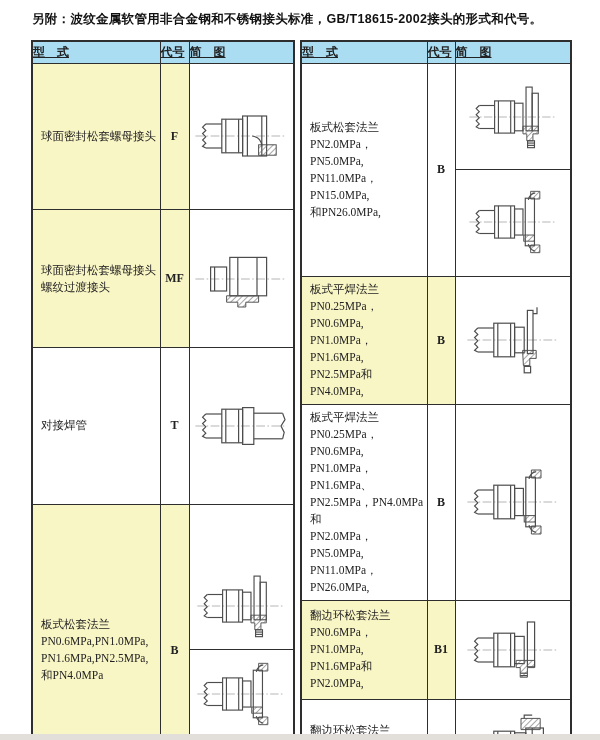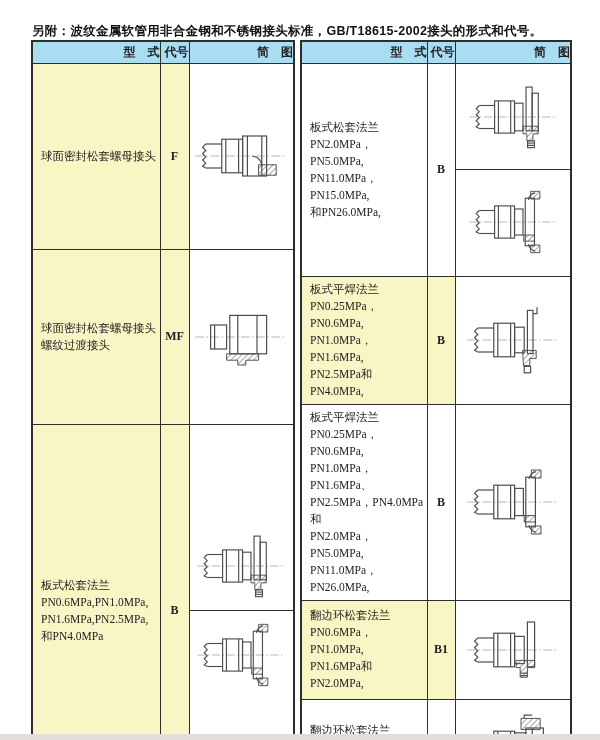--- a/index.html
+++ b/index.html
@@ -11,41 +11,41 @@
   *{margin:0;padding:0;box-sizing:border-box;}
   html,body{width:600px;height:740px;overflow:hidden;}
   body{
     background:var(--page-bg);
     font-family:"Liberation Serif","DejaVu Serif",serif;
     position:relative;
   }
   .title{
     position:absolute;left:32px;top:11px;width:560px;
     font-family:"Liberation Sans","DejaVu Sans",sans-serif;
-    font-weight:bold;font-size:12.5px;color:#111;letter-spacing:0.3px;margin-top:12px;
+    font-weight:bold;font-size:12.5px;color:#111;letter-spacing:0.3px;
   }
   .tables{
     position:absolute;left:31px;top:40px;
     display:flex;gap:5px;
   }
   table.ftable{
     border-collapse:collapse;table-layout:fixed;
     border:2px solid var(--border);
     background:#fff;
   }
   table.ftable th,table.ftable td{
     border:1.4px solid var(--border);
     overflow:hidden;
   }
   tr.head{height:22px;}
   th.hcell{
     background:var(--header-bg);
     font-family:"Liberation Sans","DejaVu Sans",sans-serif;
     font-weight:bold;font-size:12px;color:#222;
-    text-align:right;vertical-align:middle;
+    text-align:left;vertical-align:middle;text-decoration:underline;
   }
   td.type{
     font-size:11.5px;line-height:17px;color:#222;
     padding:4px 3px 4px 8px;
     vertical-align:middle;text-align:left;
     white-space:pre-line;
   }
   td.code{
     font-size:12px;color:#222;font-weight:bold;
     text-align:center;vertical-align:middle;
@@ -133,20 +133,41 @@
                 <rect class="ln" x="22" y="30" width="20" height="30"></rect>
                 <line class="ln" x1="27" y1="30" x2="27" y2="60"></line>
                 <rect class="ln" x="46" y="18" width="46" height="48"></rect>
                 <line class="ln" x1="56" y1="18" x2="56" y2="66"></line>
                 <line class="ln" x1="80" y1="18" x2="80" y2="66"></line>
                 <path class="hatch" d="M42 66 h40 v8 h-16 v6 h-10 v-6 h-14 z"></path>
               </svg>
             </div>
         </td>
       </tr>
+      <tr class="row" style="height:96px">
+        <td class="type">对接焊管</td>
+        <td class="code">T</td>
+        <td class="diag">
+          <div class="dwrap">
+              <svg viewBox="0 0 120 90" xmlns="http://www.w3.org/2000/svg">
+                <line class="cl" x1="3" y1="45" x2="117" y2="45"></line>
+                <path class="ln" d="M16 30 l-4 4 4 4 -4 4 4 4 -4 4 4 4 -4 4 4 2"></path>
+                <line class="ln" x1="16" y1="30" x2="36" y2="30"></line>
+                <line class="ln" x1="16" y1="60" x2="36" y2="60"></line>
+                <rect class="ln" x="36" y="24" width="26" height="42"></rect>
+                <line class="ln" x1="41" y1="24" x2="41" y2="66"></line>
+                <line class="ln" x1="57" y1="24" x2="57" y2="66"></line>
+                <rect class="ln" x="62" y="22" width="14" height="46"></rect>
+                <line class="ln" x1="76" y1="29" x2="112" y2="29"></line>
+                <line class="ln" x1="76" y1="61" x2="112" y2="61"></line>
+                <path class="ln" d="M112 29 l3 8 -5 8 4 8 -2 8"></path>
+              </svg>
+            </div>
+        </td>
+      </tr>
       <tr class="row hl" style="height:180px">
         <td class="type">板式松套法兰
 PN0.6MPa,PN1.0MPa,
 PN1.6MPa,PN2.5MPa,
 和PN4.0MPa</td>
         <td class="code">B</td>
         <td class="diag split">
           <div class="sub subL top">
               <svg viewBox="0 0 120 90" xmlns="http://www.w3.org/2000/svg">
                 <line class="cl" x1="3" y1="45" x2="117" y2="45"></line>

